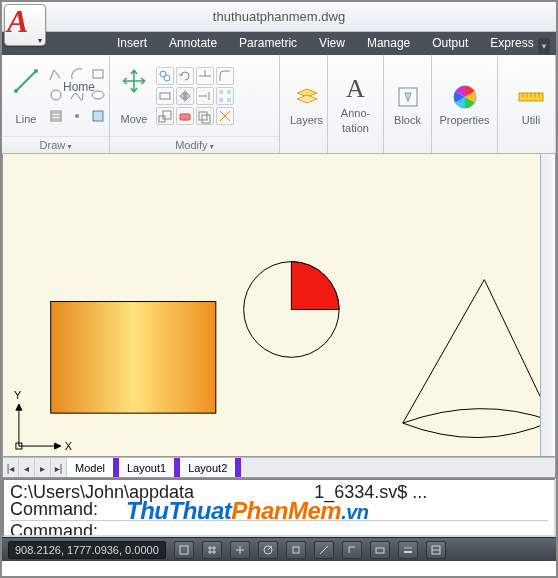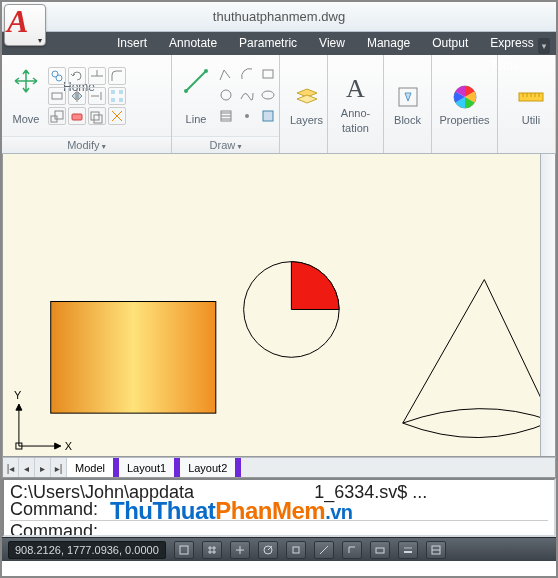--- a/index.html
+++ b/index.html
@@ -39,21 +39,21 @@
 .layout-tab{padding:0 8px;border-right:6px solid #6d28d9;height:100%;line-height:21px;cursor:pointer;background:#f8f9fa}
 .layout-tab.active{background:#fff;}
 
 .cmd{border:2px inset #d3d9dd;background:#fff;font-family:Consolas,monospace;font-size:18px;color:#222;padding:4px 6px;height:59px;line-height:17px;overflow:hidden}
 
 .status{height:24px;background:linear-gradient(#5e666f,#3d434a);display:flex;align-items:center;padding:0 6px;gap:8px;border-top:1px solid #262a2f}
 .coords{background:#1f2428;color:#d5dadd;font-size:11px;padding:2px 6px;border:1px solid #14181b;border-radius:2px;}
 .sbtn{width:20px;height:18px;background:linear-gradient(#6b737b,#4b5158);border:1px solid #2f343a;border-radius:2px;display:flex;align-items:center;justify-content:center}
 .sbtn svg{width:12px;height:12px}
 
-.watermark{position:absolute;left:108px;top:495px;font-size:24px;font-weight:800;letter-spacing:-.5px;pointer-events:none;z-index:30}
+.watermark{position:absolute;left:124px;top:495px;font-size:24px;font-weight:800;font-style:italic;letter-spacing:-.5px;pointer-events:none;z-index:30}
 .w1{color:#0a6cc9;} .w2{color:#f07000;} .w3{color:#0a6cc9;font-size:20px}
 </style>
 </head>
 <body>
 
 <div class="titlebar">
   <div class="appmenu-btn">
     <span class="app-a">A</span>
   </div>
   <div class="title-text">thuthuatphanmem.dwg</div>
@@ -66,20 +66,67 @@
   <div class="tab">Annotate</div>
   <div class="tab">Parametric</div>
   <div class="tab">View</div>
   <div class="tab">Manage</div>
   <div class="tab">Output</div>
   <div class="tab">Express Tools</div>
 </div>
 
 <div class="ribbon">
 
+  <div class="panel" style="width:108px">
+    <div class="panel-body">
+      <div class="big-btn">
+        <svg class="ico-lg">
+            <line x1="4" y1="24" x2="24" y2="4" stroke="#3a6" stroke-width="2"></line>
+            <circle cx="4" cy="24" r="2" fill="#3a6"></circle>
+            <circle cx="24" cy="4" r="2" fill="#3a6"></circle>
+          </svg>
+        <div style="height:12px"></div>
+        <span class="big-label">Line</span>
+      </div>
+      <div style="display:grid;grid-template-columns:repeat(3,18px);grid-auto-rows:18px;gap:3px">
+        <span class="c"><svg class="ico">
+              <path d="M2 14 L6 4 L12 12" stroke="#888" fill="none"></path>
+            </svg></span>
+        <span class="c"><svg class="ico">
+              <path d="M3 13 A8 8 0 0 1 13 3" stroke="#888" fill="none"></path>
+            </svg></span>
+        <span class="c"><svg class="ico">
+              <rect x="3" y="4" width="10" height="8" stroke="#888" fill="none"></rect>
+            </svg></span>
+        <span class="c"><svg class="ico">
+              <circle cx="8" cy="8" r="5" stroke="#888" fill="none"></circle>
+            </svg></span>
+        <span class="c"><svg class="ico">
+              <path d="M2 12 Q6 2 10 10 T14 6" stroke="#888" fill="none"></path>
+            </svg></span>
+        <span class="c"><svg class="ico">
+              <ellipse cx="8" cy="8" rx="6" ry="4" stroke="#888" fill="none"></ellipse>
+            </svg></span>
+        <span class="c"><svg class="ico">
+              <rect x="3" y="3" width="10" height="10" stroke="#888" fill="none"></rect>
+              <line x1="3" y1="8" x2="13" y2="8" stroke="#888"></line>
+              <line x1="3" y1="5" x2="13" y2="5" stroke="#888"></line>
+              <line x1="3" y1="11" x2="13" y2="11" stroke="#888"></line>
+            </svg></span>
+        <span class="c"><svg class="ico">
+              <circle cx="8" cy="8" r="2" fill="#888"></circle>
+            </svg></span>
+        <span class="c"><svg class="ico">
+              <rect x="3" y="3" width="10" height="10" fill="#cde" stroke="#48a"></rect>
+            </svg></span>
+      </div>
+    </div>
+    <div class="panel-title">Draw</div>
+  </div>
+
   <div class="panel" style="width:170px">
     <div class="panel-body">
       <div class="big-btn">
         <svg class="ico-lg">
             <path d="M14 3 L14 25 M3 14 L25 14 M14 3 L11 7 M14 3 L17 7 M14 25 L11 21 M14 25 L17 21 M3 14 L7 11 M3 14 L7 17 M25 14 L21 11 M25 14 L21 17" stroke="#3a6" fill="none" stroke-width="1.5"></path>
           </svg>
         <div style="height:12px"></div>
         <span class="big-label">Move</span>
       </div>
       <div class="grid-ico">
@@ -148,67 +195,20 @@
             </svg>
           </span>
         <span class="c">
             <svg class="ico">
               <path d="M8 8 L3 3 M8 8 L13 3 M8 8 L3 13 M8 8 L13 13" stroke="#e80"></path>
             </svg>
           </span>
       </div>
     </div>
     <div class="panel-title">Modify</div>
-  </div>
-
-  <div class="panel" style="width:108px">
-    <div class="panel-body">
-      <div class="big-btn">
-        <svg class="ico-lg">
-            <line x1="4" y1="24" x2="24" y2="4" stroke="#3a6" stroke-width="2"></line>
-            <circle cx="4" cy="24" r="2" fill="#3a6"></circle>
-            <circle cx="24" cy="4" r="2" fill="#3a6"></circle>
-          </svg>
-        <div style="height:12px"></div>
-        <span class="big-label">Line</span>
-      </div>
-      <div style="display:grid;grid-template-columns:repeat(3,18px);grid-auto-rows:18px;gap:3px">
-        <span class="c"><svg class="ico">
-              <path d="M2 14 L6 4 L12 12" stroke="#888" fill="none"></path>
-            </svg></span>
-        <span class="c"><svg class="ico">
-              <path d="M3 13 A8 8 0 0 1 13 3" stroke="#888" fill="none"></path>
-            </svg></span>
-        <span class="c"><svg class="ico">
-              <rect x="3" y="4" width="10" height="8" stroke="#888" fill="none"></rect>
-            </svg></span>
-        <span class="c"><svg class="ico">
-              <circle cx="8" cy="8" r="5" stroke="#888" fill="none"></circle>
-            </svg></span>
-        <span class="c"><svg class="ico">
-              <path d="M2 12 Q6 2 10 10 T14 6" stroke="#888" fill="none"></path>
-            </svg></span>
-        <span class="c"><svg class="ico">
-              <ellipse cx="8" cy="8" rx="6" ry="4" stroke="#888" fill="none"></ellipse>
-            </svg></span>
-        <span class="c"><svg class="ico">
-              <rect x="3" y="3" width="10" height="10" stroke="#888" fill="none"></rect>
-              <line x1="3" y1="8" x2="13" y2="8" stroke="#888"></line>
-              <line x1="3" y1="5" x2="13" y2="5" stroke="#888"></line>
-              <line x1="3" y1="11" x2="13" y2="11" stroke="#888"></line>
-            </svg></span>
-        <span class="c"><svg class="ico">
-              <circle cx="8" cy="8" r="2" fill="#888"></circle>
-            </svg></span>
-        <span class="c"><svg class="ico">
-              <rect x="3" y="3" width="10" height="10" fill="#cde" stroke="#48a"></rect>
-            </svg></span>
-      </div>
-    </div>
-    <div class="panel-title">Draw</div>
   </div>
 
   <div class="panel" style="width:48px">
     <div class="panel-body" style="justify-content:flex-start">
       <div class="big-btn">
         <svg class="ico-lg">
             <path d="M4 10 L14 6 L24 10 L14 14 Z" fill="#ffd96b" stroke="#c7a630"></path>
             <path d="M4 16 L14 12 L24 16 L14 20 Z" fill="#ffe9a0" stroke="#c7a630"></path>
           </svg>
         <span class="big-label">Layers</span>

